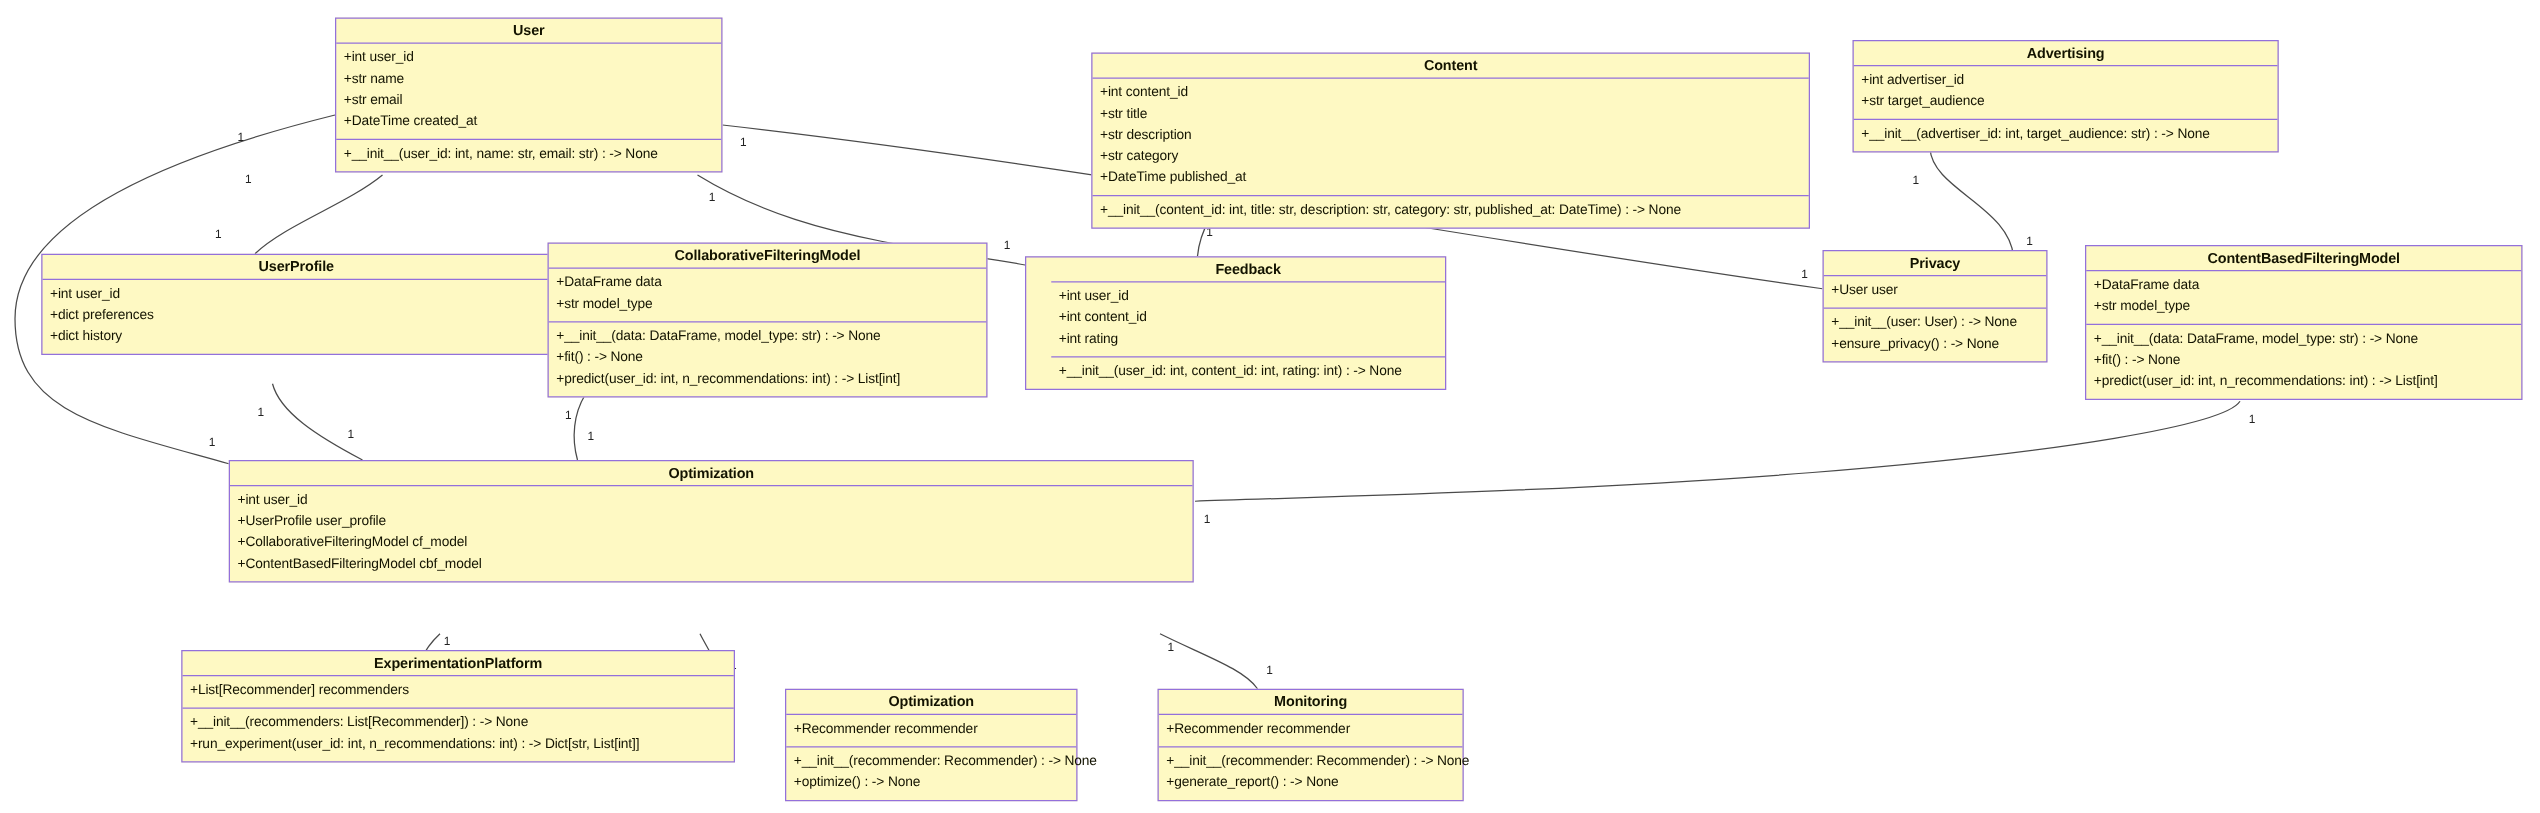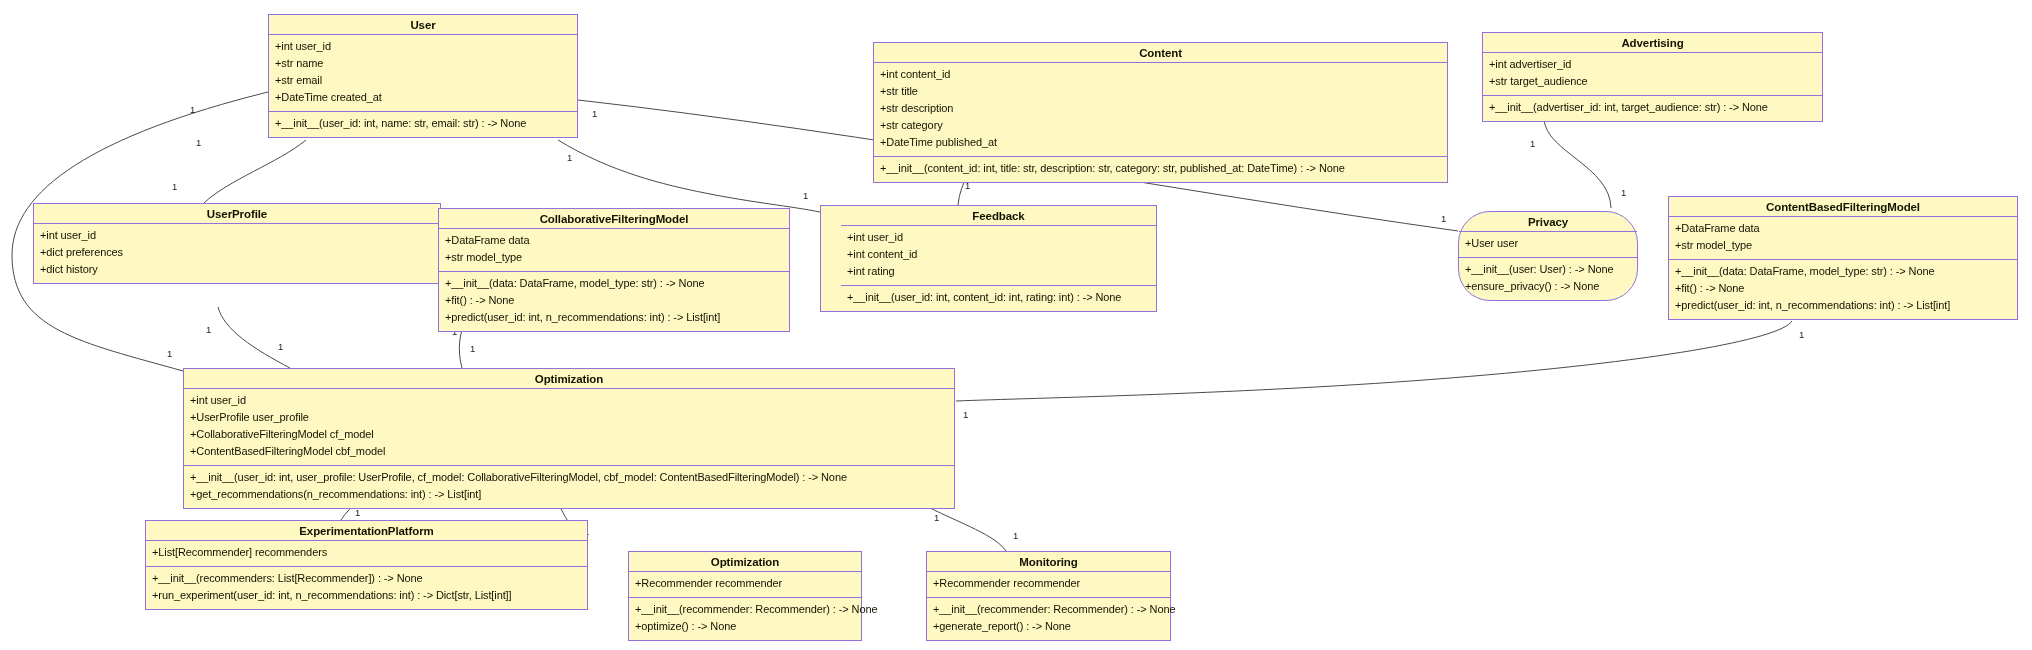--- a/index.html
+++ b/index.html
@@ -99,21 +99,21 @@
 
   <div class="class-box" style="left:33px;top:203px;width:408px;">
     <div class="class-title">UserProfile</div>
     <div class="class-section">
       <div class="member-row">+int user_id</div>
       <div class="member-row">+dict preferences</div>
       <div class="member-row">+dict history</div>
     </div>
   </div>
 
-  <div class="class-box" style="left:438px;top:208px;width:352px;">
+  <div class="class-box" style="left:438px;top:194px;width:352px;">
     <div class="class-title">CollaborativeFilteringModel</div>
     <div class="class-section">
       <div class="member-row">+DataFrame data</div>
       <div class="member-row">+str model_type</div>
     </div>
     <div class="class-section">
       <div class="member-row">+__init__(data: DataFrame, model_type: str) : -&gt; None</div>
       <div class="member-row">+fit() : -&gt; None</div>
       <div class="member-row">+predict(user_id: int, n_recommendations: int) : -&gt; List[int]</div>
     </div>
@@ -124,21 +124,21 @@
     <div class="class-section">
       <div class="member-row">+int user_id</div>
       <div class="member-row">+int content_id</div>
       <div class="member-row">+int rating</div>
     </div>
     <div class="class-section">
       <div class="member-row">+__init__(user_id: int, content_id: int, rating: int) : -&gt; None</div>
     </div>
   </div>
 
-  <div class="class-box" style="left:1458px;top:211px;width:180px;border-radius:32px;">
+  <div class="class-box" style="left:1458px;top:200px;width:180px;">
     <div class="class-title">Privacy</div>
     <div class="class-section">
       <div class="member-row">+User user</div>
     </div>
     <div class="class-section">
       <div class="member-row">+__init__(user: User) : -&gt; None</div>
       <div class="member-row">+ensure_privacy() : -&gt; None</div>
     </div>
   </div>
 
@@ -156,24 +156,20 @@
   </div>
 
   <div class="class-box" style="left:183px;top:368px;width:772px;">
     <div class="class-title">Optimization</div>
     <div class="class-section">
       <div class="member-row">+int user_id</div>
       <div class="member-row">+UserProfile user_profile</div>
       <div class="member-row">+CollaborativeFilteringModel cf_model</div>
       <div class="member-row">+ContentBasedFilteringModel cbf_model</div>
     </div>
-    <div class="class-section">
-      <div class="member-row">+__init__(user_id: int, user_profile: UserProfile, cf_model: CollaborativeFilteringModel, cbf_model: ContentBasedFilteringModel) : -&gt; None</div>
-      <div class="member-row">+get_recommendations(n_recommendations: int) : -&gt; List[int]</div>
-    </div>
   </div>
 
   <div class="class-box" style="left:145px;top:520px;width:443px;">
     <div class="class-title">ExperimentationPlatform</div>
     <div class="class-section">
       <div class="member-row">+List[Recommender] recommenders</div>
     </div>
     <div class="class-section">
       <div class="member-row">+__init__(recommenders: List[Recommender]) : -&gt; None</div>
       <div class="member-row">+run_experiment(user_id: int, n_recommendations: int) : -&gt; Dict[str, List[int]]</div>

